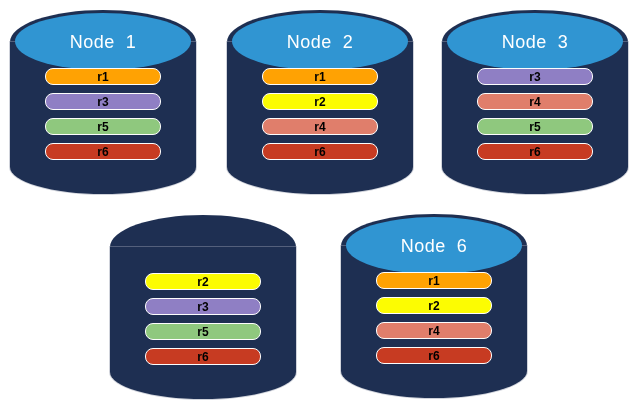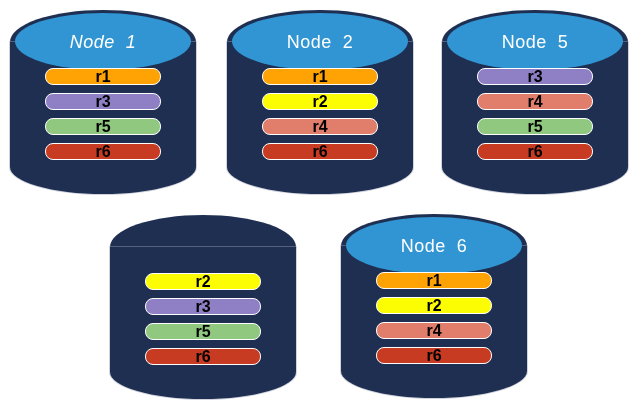--- a/index.html
+++ b/index.html
@@ -73,34 +73,34 @@
   .bar {
     box-sizing: border-box;
     width: 116px;
     height: 17px;
     border: 1px solid #fdfdfd;
     border-radius: 8px;
     display: flex;
     align-items: center;
     justify-content: center;
     color: #000000;
-    font-size: 16px;
+    font-size: 12px;
     font-weight: bold;
     line-height: 1;
   }
 </style>
 </head>
 <body>
 
 <div class="canvas">
 
   <div class="cylinder pos-n1">
     <div class="cyl-top-rim" style="background: rgb(30, 47, 82);"></div>
     <div class="cyl-body" style="background: rgb(30, 47, 82);"></div>
-    <div class="cyl-top" style="background: rgb(48, 149, 210); font-style: italic;">
+    <div class="cyl-top" style="background: rgb(48, 149, 210);">
       <span class="node-title">Node  1</span>
     </div>
     <div class="bars">
       <div class="bar" style="background: rgb(255, 162, 3);">r1</div>
       <div class="bar" style="background: rgb(143, 127, 196);">r3</div>
       <div class="bar" style="background: rgb(143, 200, 126);">r5</div>
       <div class="bar" style="background: rgb(199, 59, 34);">r6</div>
     </div>
   </div>
 
@@ -115,21 +115,21 @@
       <div class="bar" style="background: rgb(252, 252, 2);">r2</div>
       <div class="bar" style="background: rgb(224, 126, 107);">r4</div>
       <div class="bar" style="background: rgb(199, 59, 34);">r6</div>
     </div>
   </div>
 
   <div class="cylinder pos-n3">
     <div class="cyl-top-rim" style="background: rgb(30, 47, 82);"></div>
     <div class="cyl-body" style="background: rgb(30, 47, 82);"></div>
     <div class="cyl-top" style="background: rgb(48, 149, 210);">
-      <span class="node-title">Node  5</span>
+      <span class="node-title">Node  3</span>
     </div>
     <div class="bars">
       <div class="bar" style="background: rgb(143, 127, 196);">r3</div>
       <div class="bar" style="background: rgb(224, 126, 107);">r4</div>
       <div class="bar" style="background: rgb(143, 200, 126);">r5</div>
       <div class="bar" style="background: rgb(199, 59, 34);">r6</div>
     </div>
   </div>
 
   <div class="cylinder pos-n4">

